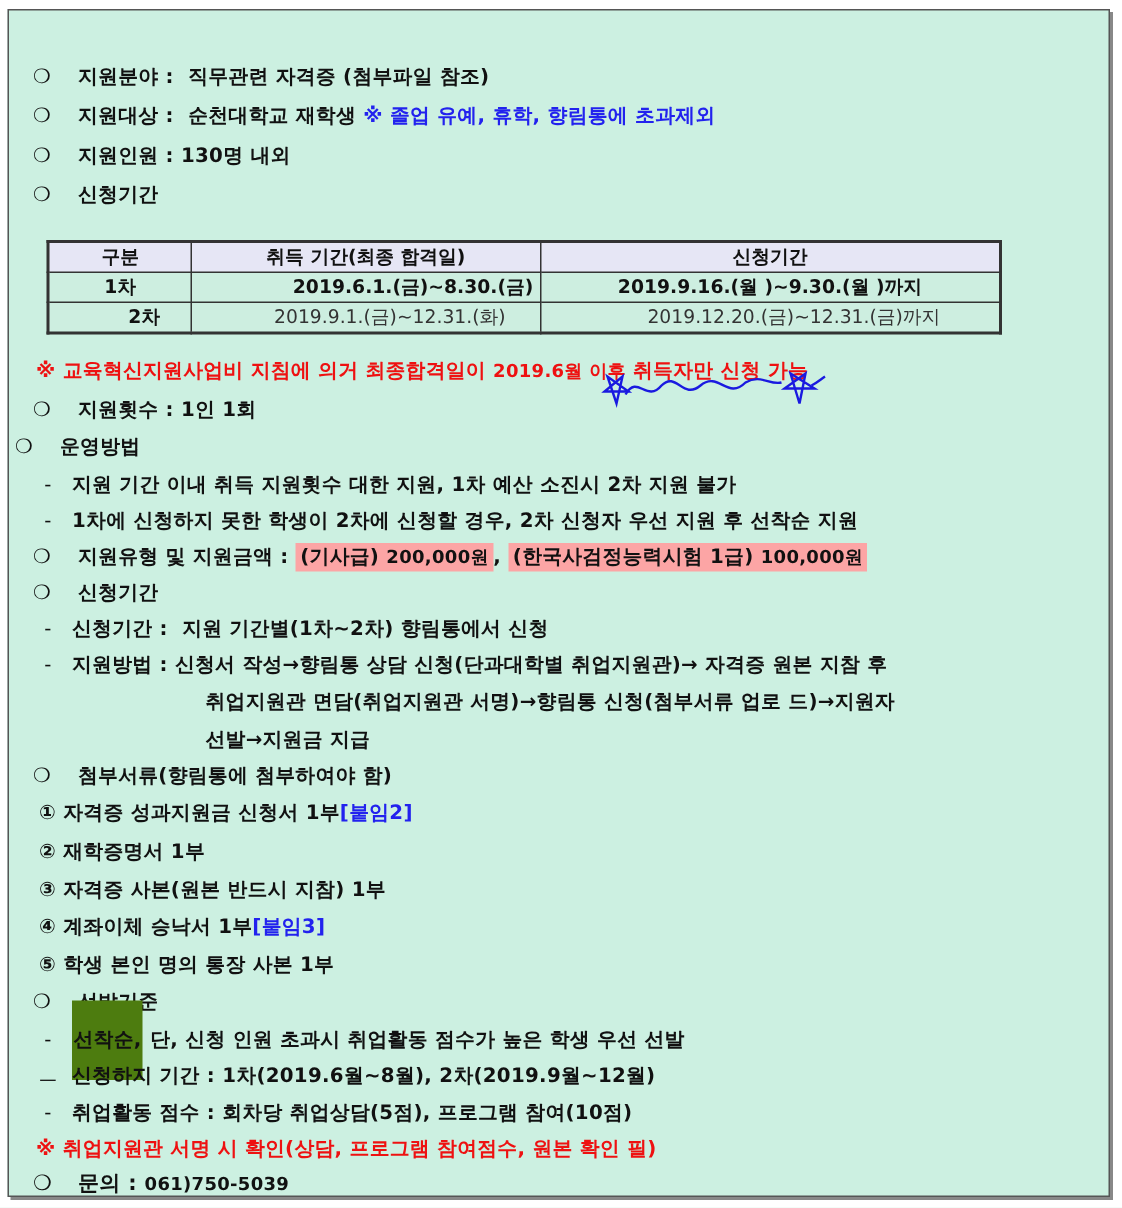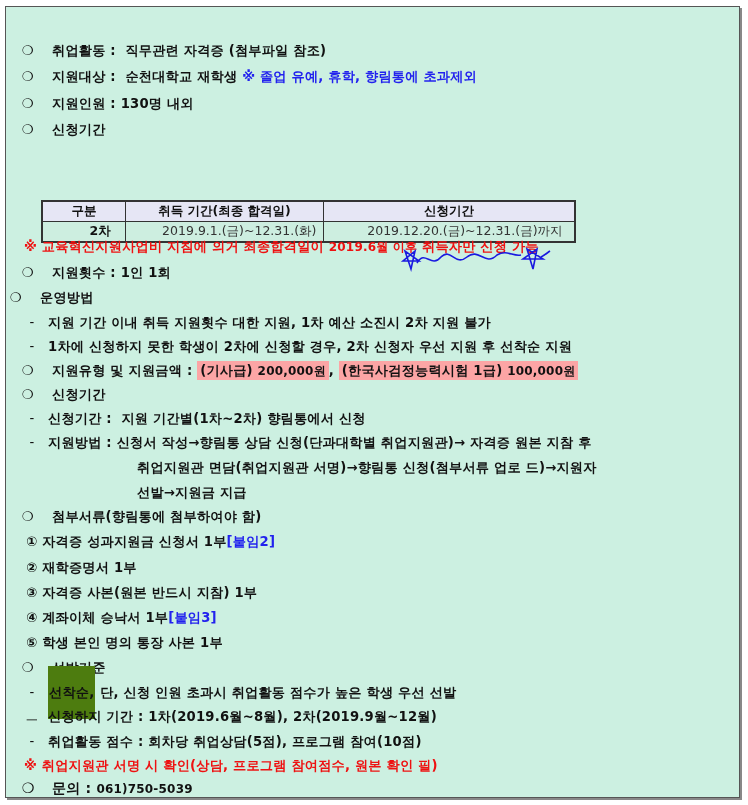--- a/index.html
+++ b/index.html
@@ -8,37 +8,37 @@
   .frame { position:absolute; left:5px; top:6px; width:733px; height:790px;
            background:#ccf0e1; border:1px solid #555; box-shadow:2px 2px 0 #888; }
   .line { position:absolute; left:0; white-space:nowrap; font-size:13.2px; font-weight:bold; letter-spacing:0.2px; }
   .bullet { display:inline-block; width:30px; text-align:left; font-weight:normal; }
   .dash { display:inline-block; width:32px; text-align:center; font-weight:normal; }
   .blue { color:#2222ee; }
   .red { color:#ee1111; }
   .hl-orange { background:#fca5a5; padding:2px 3px; }
   .hl-yellow { background:#4d7c0f; padding:19px 1px; }
   .big { font-size:12px; }
-  table.sched { position:absolute; left:41px; top:160px; width:535px; border-collapse:collapse;
-                border:2px solid #333; font-size:12.5px;margin-top:40px; }
+  table.sched { position:absolute; left:31px; top:160px; width:637px; border-collapse:collapse;
+                border:2px solid #333; font-size:12.5px; }
   table.sched th, table.sched td { border:1px solid #333; height:19px; padding:0 4px; text-align:center; }
   table.sched th { background:#e6e6f5; font-weight:bold; }
   table.sched td { background:#cdeee0; }
   table.sched tr.r1 td { font-weight:bold; }
   table.sched tr.r2 td { font-weight:normal; color:#333;padding-left:36px; }
   table.sched tr.r2 td:first-child { font-weight:bold; color:#111; }
   .scribble { position:absolute; left:395px; top:245px; }
 </style>
 </head>
 <body>
 
 <div class="frame"></div>
 
 <div class="line" style="top:42px;left:22px;">
-  <span class="bullet">❍</span><span>취업활동</span>&nbsp;<span>:</span>&nbsp;&nbsp;<span>직무관련 자격증 (첨부파일 참조)</span>
+  <span class="bullet">❍</span><span>지원분야</span>&nbsp;<span>:</span>&nbsp;&nbsp;<span>직무관련 자격증 (첨부파일 참조)</span>
 </div>
 
 <div class="line" style="top:68px;left:22px;">
   <span class="bullet">❍</span><span>지원대상</span>&nbsp;<span>:</span>&nbsp;&nbsp;<span>순천대학교 재학생</span>&nbsp;<span class="blue">※ 졸업 유예, 휴학, 향림통에  초과제외</span>
 </div>
 
 <div class="line" style="top:95px;left:22px;">
   <span class="bullet">❍</span><span>지원인원</span>&nbsp;<span>:</span>&nbsp;<span>130명 내외</span>
 </div>
 
@@ -51,23 +51,28 @@
       <col style="width:96px">
       <col style="width:233px">
       <col style="width:308px">
     </colgroup>
   <tbody>
       <tr>
     <th>구분</th>
     <th>취득 기간(최종 합격일)</th>
     <th>신청기간</th>
   </tr>
+  <tr class="r1">
+    <td>1차</td>
+    <td style="text-align:right">2019.6.1.(금)~8.30.(금)</td>
+    <td>2019.9.16.(월 )~9.30.(월 )까지</td>
+  </tr>
   <tr class="r2">
     <td>2차</td>
-    <td style="text-align:left">2019.9.1.(금)~12.31.(화)</td>
+    <td style="text-align:center">2019.9.1.(금)~12.31.(화)</td>
     <td>2019.12.20.(금)~12.31.(금)까지</td>
   </tr>
 </tbody>
   </table>
 
 <div class="line red" style="top:238px;left:24px;">
   <span>※ 교육혁신지원사업비 지침에 의거 최종합격일이 </span><span class="big">2019.6월 이후</span><span> 취득자만 신청  가능</span>
 </div>
 
 <svg class="scribble" width="160" height="30" viewBox="0 0 160 30">

